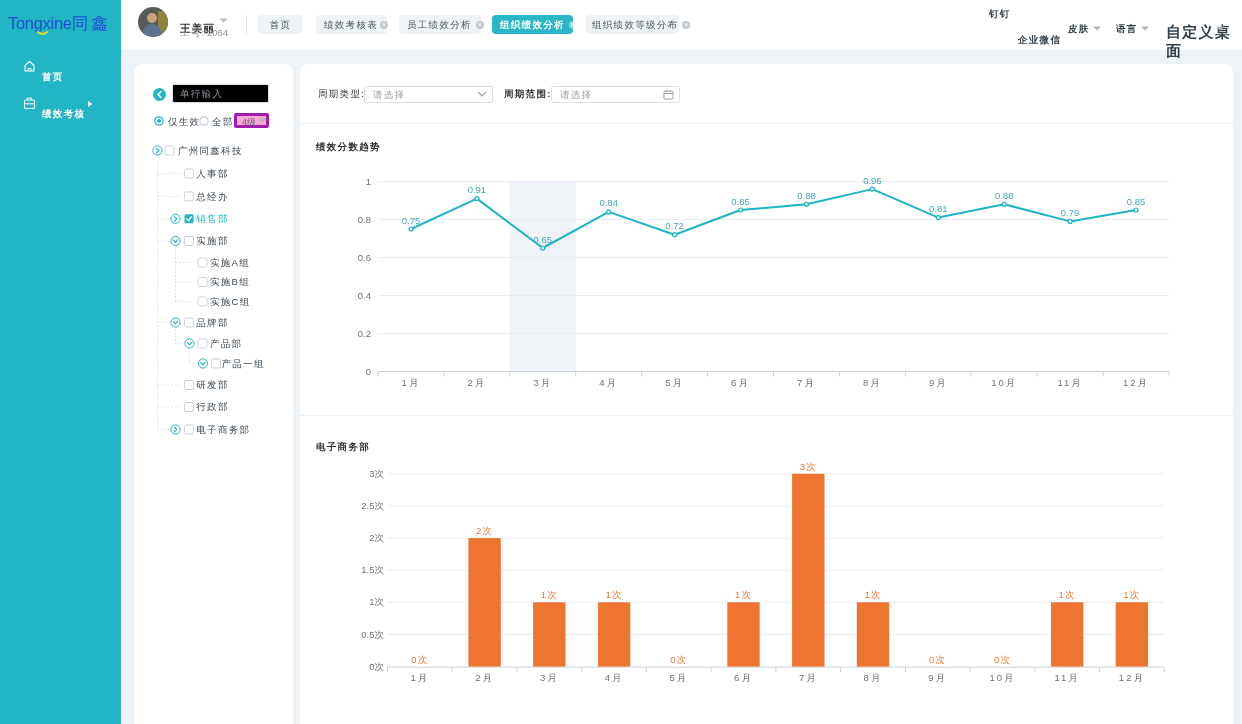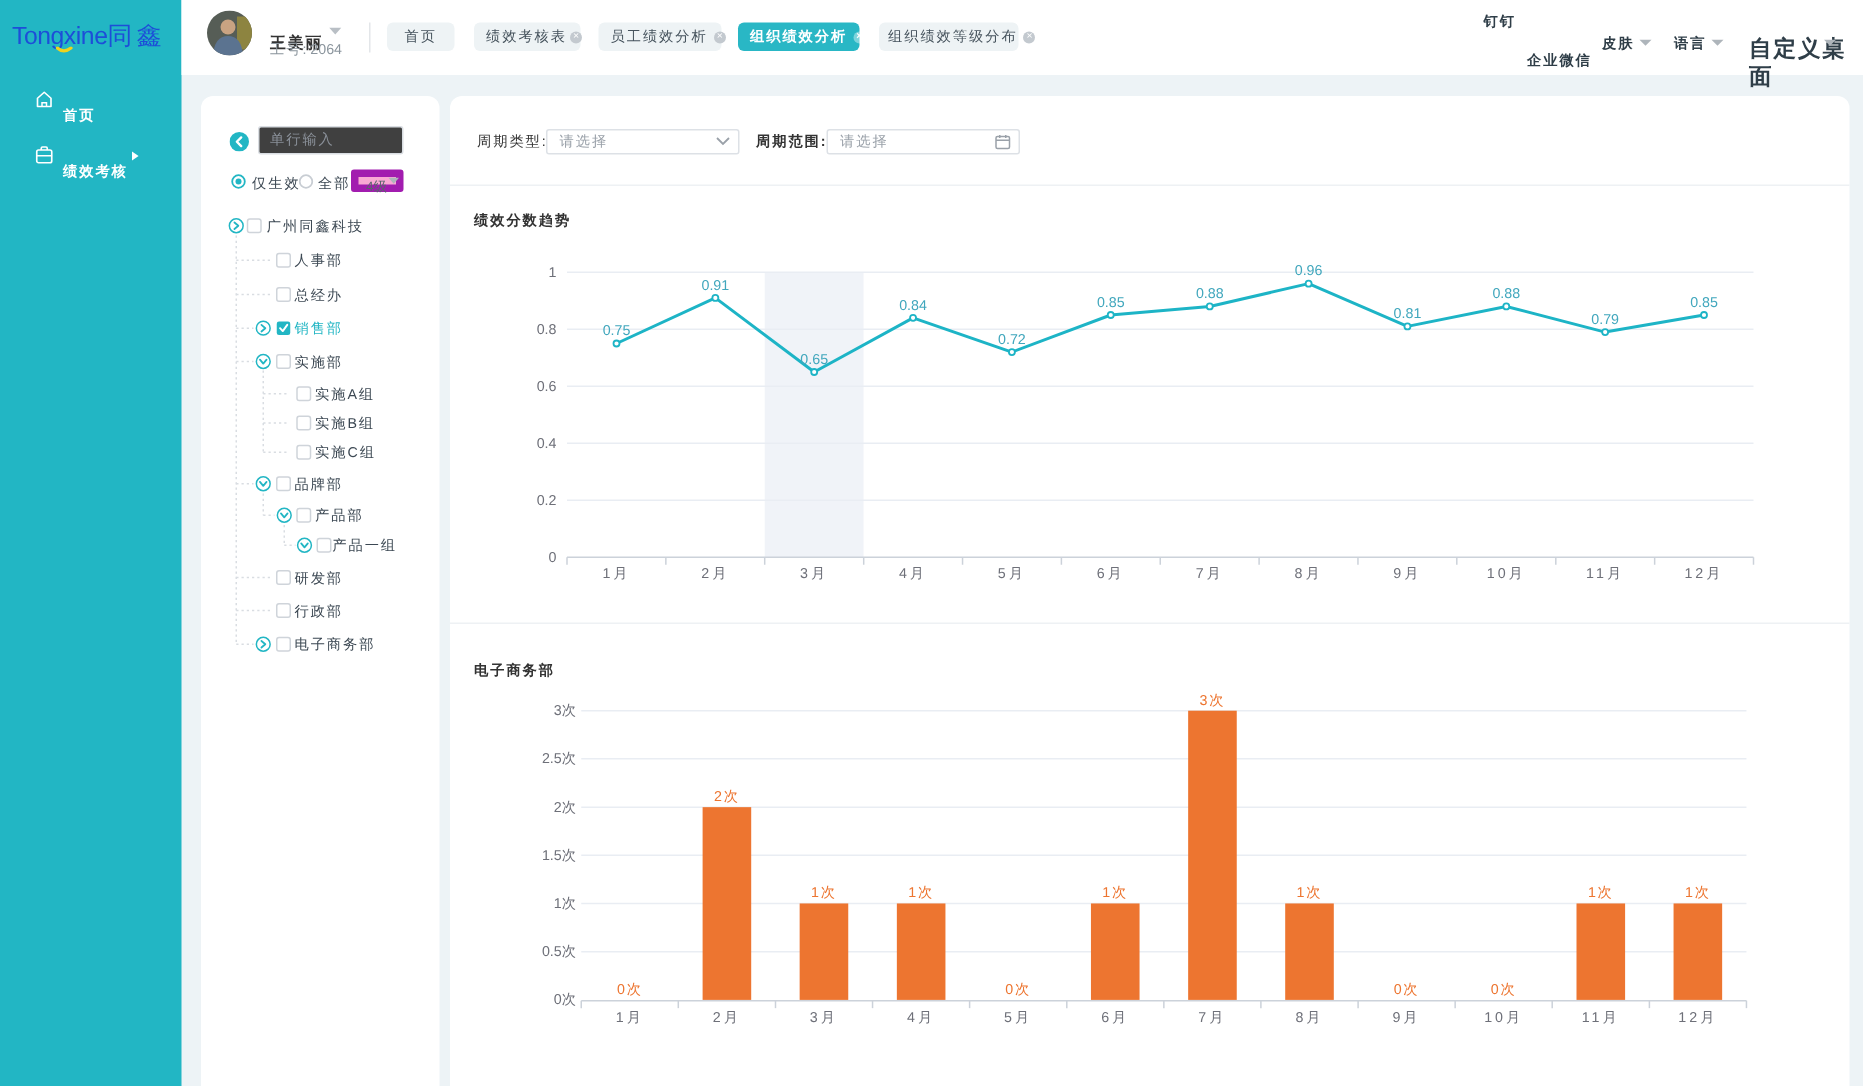--- a/index.html
+++ b/index.html
@@ -71,31 +71,31 @@
     <path d="M1 0.5 L5 4.5 L9 0.5 Z" fill="#aeb5bb"></path>
   </svg>
 
 <div class="abs" style="left:134px;top:64px;width:159px;height:700px;background:#fff;border-radius:8px 8px 0 0"></div>
 <div class="abs" style="left:299.5px;top:64px;width:933px;height:700px;background:#fff;border-radius:8px 8px 0 0"></div>
 
 <svg class="abs" style="left:153px;top:87.5px" width="13" height="13">
     <circle cx="6.5" cy="6.5" r="6.5" fill="#22b6c4"></circle>
     <path d="M7.8 3.6 L4.9 6.5 L7.8 9.4" fill="none" stroke="#fff" stroke-width="1.6" stroke-linecap="round" stroke-linejoin="round"></path>
   </svg>
-<div class="abs" style="left:172px;top:84px;width:97px;height:19px;background:#404040;border:1px solid #d9dde2;border-radius:2px;font-size:9.5px;color:#8a9099;line-height:17px;padding-left:7px"><span class="c">单行输入</span></div>
+<div class="abs" style="left:172px;top:84px;width:97px;height:19px;background:#000000;border:1px solid #d9dde2;border-radius:2px;font-size:9.5px;color:#8a9099;line-height:17px;padding-left:7px"><span class="c">单行输入</span></div>
 <svg class="abs" style="left:154px;top:116px" width="10" height="10">
     <circle cx="5" cy="5" r="4.2" fill="none" stroke="#22b6c4" stroke-width="1.2"></circle>
     <circle cx="5" cy="5" r="2" fill="#22b6c4"></circle>
   </svg>
 <div class="abs" style="left:168px;top:115.5px;font-size:9.5px;color:#3c4853"><span class="c">仅生效</span></div>
 <svg class="abs" style="left:199px;top:116px" width="10" height="10">
     <circle cx="5" cy="5" r="4.2" fill="none" stroke="#c8cdd3" stroke-width="1.2"></circle>
   </svg>
 <div class="abs" style="left:212px;top:115.5px;font-size:9.5px;color:#3c4853"><span class="c">全部</span></div>
-<div class="abs" style="left:234px;top:113px;width:35px;height:15px;border:5px solid #a21caf;border-radius:2px;background:#f9a8d4;font-size:9px;color:#5a646d;line-height:13px;padding-left:5px">4<span class="c">级</span></div>
+<div class="abs" style="left:234px;top:113px;width:35px;height:15px;border:3px solid #a21caf;border-radius:2px;background:#f9a8d4;font-size:9px;color:#5a646d;line-height:13px;padding-left:5px">4<span class="c">级</span></div>
 <svg class="abs" style="left:258px;top:118px" width="9" height="6">
     <path d="M1 0.5 L4.5 4.5 L8 0.5 Z" fill="#aeb5bb"></path>
   </svg>
 <svg width="159" height="660" style="position:absolute;left:134px;top:64px" xmlns="http://www.w3.org/2000/svg">
 <line x1="23.5" y1="93" x2="23.5" y2="365.5" stroke="#d9dde2" stroke-width="1" stroke-dasharray="1.5,2"></line>
 <line x1="23.5" y1="109.5" x2="46" y2="109.5" stroke="#d9dde2" stroke-width="1" stroke-dasharray="1.5,2"></line>
 <line x1="23.5" y1="132.4" x2="46" y2="132.4" stroke="#d9dde2" stroke-width="1" stroke-dasharray="1.5,2"></line>
 <line x1="23.5" y1="154.8" x2="35" y2="154.8" stroke="#d9dde2" stroke-width="1" stroke-dasharray="1.5,2"></line>
 <line x1="23.5" y1="177.0" x2="35" y2="177.0" stroke="#d9dde2" stroke-width="1" stroke-dasharray="1.5,2"></line>
 <line x1="23.5" y1="258.5" x2="35" y2="258.5" stroke="#d9dde2" stroke-width="1" stroke-dasharray="1.5,2"></line>

